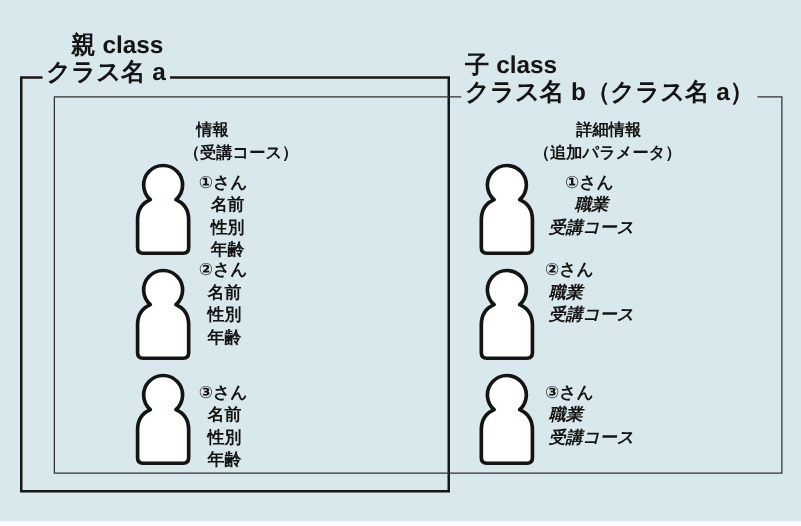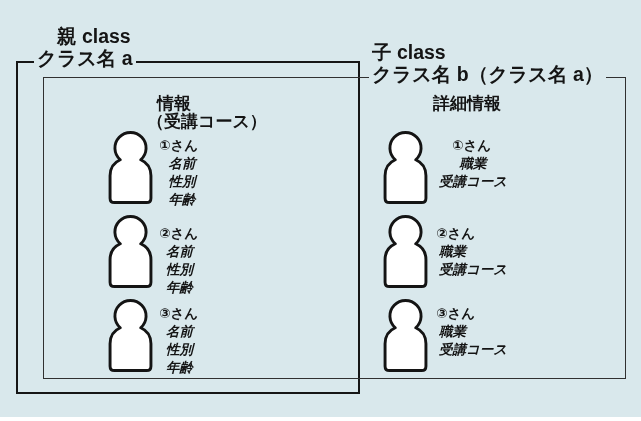--- a/index.html
+++ b/index.html
@@ -9,32 +9,32 @@
   }
   .box{position:absolute;background:transparent;}
   .box.parent{left:16px;top:61px;width:340px;height:329px;border:2.5px solid #161616;}
   .box.child{left:42.5px;top:76.5px;width:581px;height:300px;border:1.5px solid #303030;}
 
   .title{position:absolute;font-size:19.5px;line-height:22px;background:#d9e8ec;padding:0 3px;white-space:nowrap;}
   .title.parent-t{left:34px;top:25px;}
   .title.parent-t .l1{padding-left:20px;}
   .title.child-t{left:369px;top:41px;}
 
-  .sec{position:absolute;font-size:17px;line-height:18px;white-space:nowrap;}
+  .sec{position:absolute;font-size:13px;line-height:18px;white-space:nowrap;}
   .sec.left-s{left:147px;top:95px;}
   .sec.left-s .l1{padding-left:10px;}
   .sec.right-s{left:427px;top:95px;}
-  .sec.right-s .l1{padding-left:6px;}
+  .sec.right-s .l1{padding-left:6px;margin-left:28px;}
 
   .mem{position:absolute;font-size:13.5px;line-height:18px;white-space:nowrap;}
   .mem.ml{left:159px;}
-  .mem.ml .attr{padding-left:7px;font-style:italic;}
+  .mem.ml .attr{padding-left:7px;}
   .mem.mr{left:436px;}
   .mem.mr .attr{padding-left:3px;font-style:italic;}
-  .r1{top:137px;text-align:center;} .r2{top:225px;} .r3{top:305px;}
+  .r1{top:137px;text-align:center;} .r2{top:207px;} .r3{top:305px;}
 
   .person{position:absolute;width:49px;height:73px;overflow:visible;}
   .pl{left:106px;} .pr{left:381px;}
   .i1{top:132px;} .i2{top:216px;} .i3{top:300px;}
 
   .bottom-strip{position:absolute;left:0;top:417px;width:641px;height:4px;background:#ffffff;}
 </style>
 </head>
 <body>
 
@@ -51,20 +51,21 @@
     <div class="l1">親 class</div>
     <div class="l2">クラス名 a</div>
   </div>
 
   <div class="sec left-s">
     <div class="l1">情報</div>
     <div class="l2">（受講コース）</div>
   </div>
   <div class="sec right-s">
     <div class="l1">詳細情報</div>
+    <div class="l2">（追加パラメータ）</div>
   </div>
 
   <svg class="person pl i1" viewBox="0 0 50 75">
     <path d="M8.5,72.5 L41.5,72.5 Q46,72.5 46,68 L46,45 Q46,33 35.5,28.5 A16,16 0 1 0 14.5,28.5 Q4,33 4,45 L4,68 Q4,72.5 8.5,72.5 Z" fill="#ffffff" stroke="#141414" stroke-width="3" stroke-linejoin="round"></path>
   </svg>
   <svg class="person pl i2" viewBox="0 0 50 75">
     <path d="M8.5,72.5 L41.5,72.5 Q46,72.5 46,68 L46,45 Q46,33 35.5,28.5 A16,16 0 1 0 14.5,28.5 Q4,33 4,45 L4,68 Q4,72.5 8.5,72.5 Z" fill="#ffffff" stroke="#141414" stroke-width="3" stroke-linejoin="round"></path>
   </svg>
   <svg class="person pl i3" viewBox="0 0 50 75">
     <path d="M8.5,72.5 L41.5,72.5 Q46,72.5 46,68 L46,45 Q46,33 35.5,28.5 A16,16 0 1 0 14.5,28.5 Q4,33 4,45 L4,68 Q4,72.5 8.5,72.5 Z" fill="#ffffff" stroke="#141414" stroke-width="3" stroke-linejoin="round"></path>

